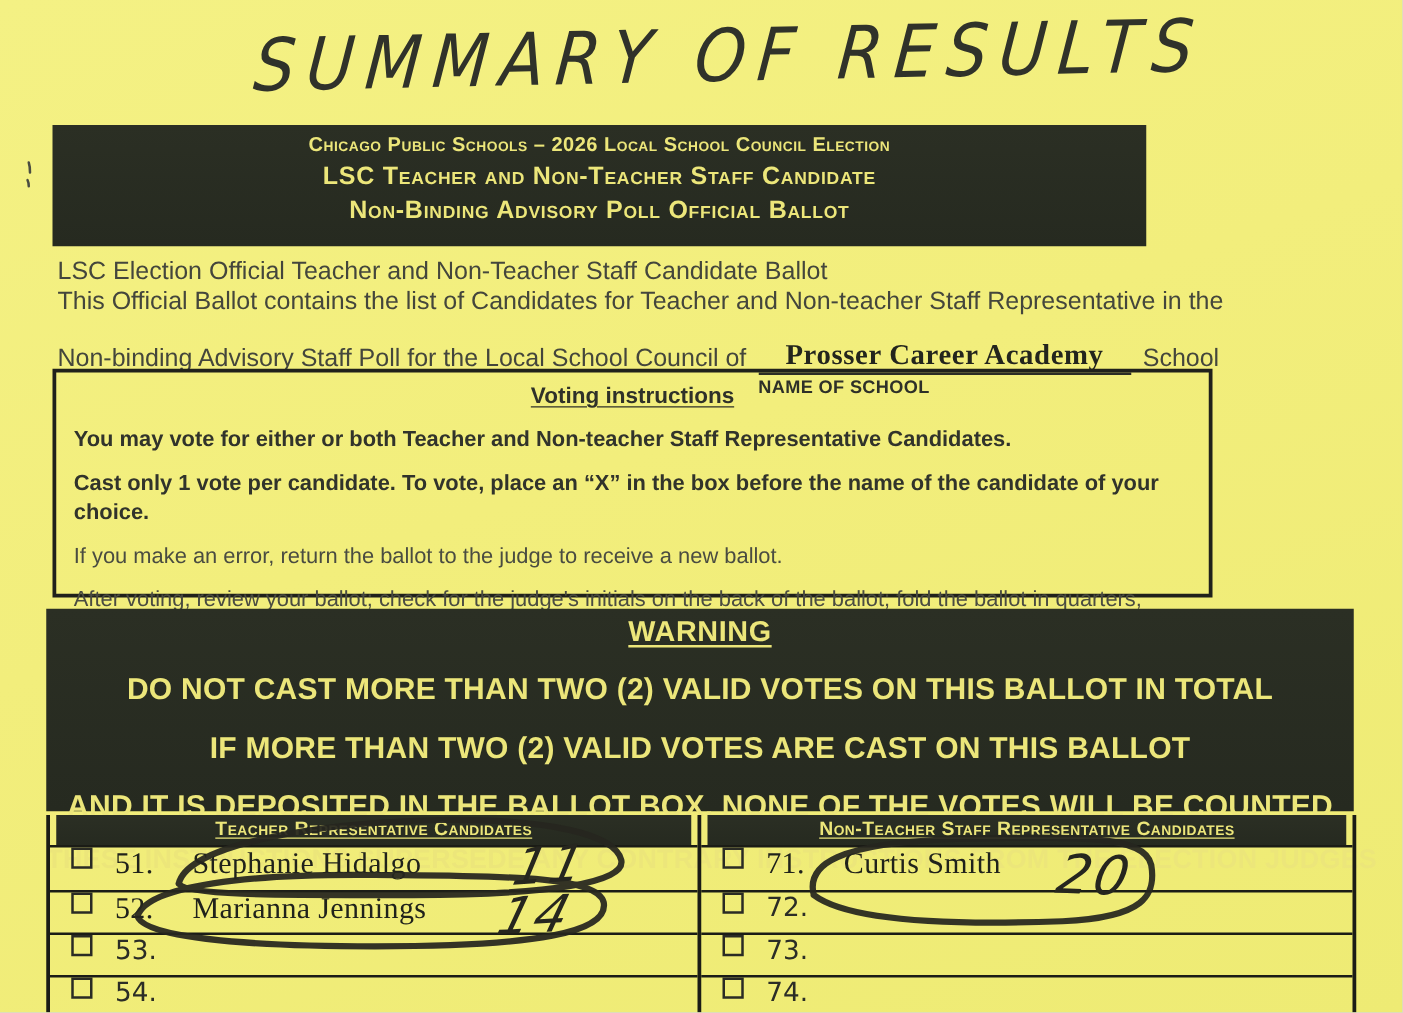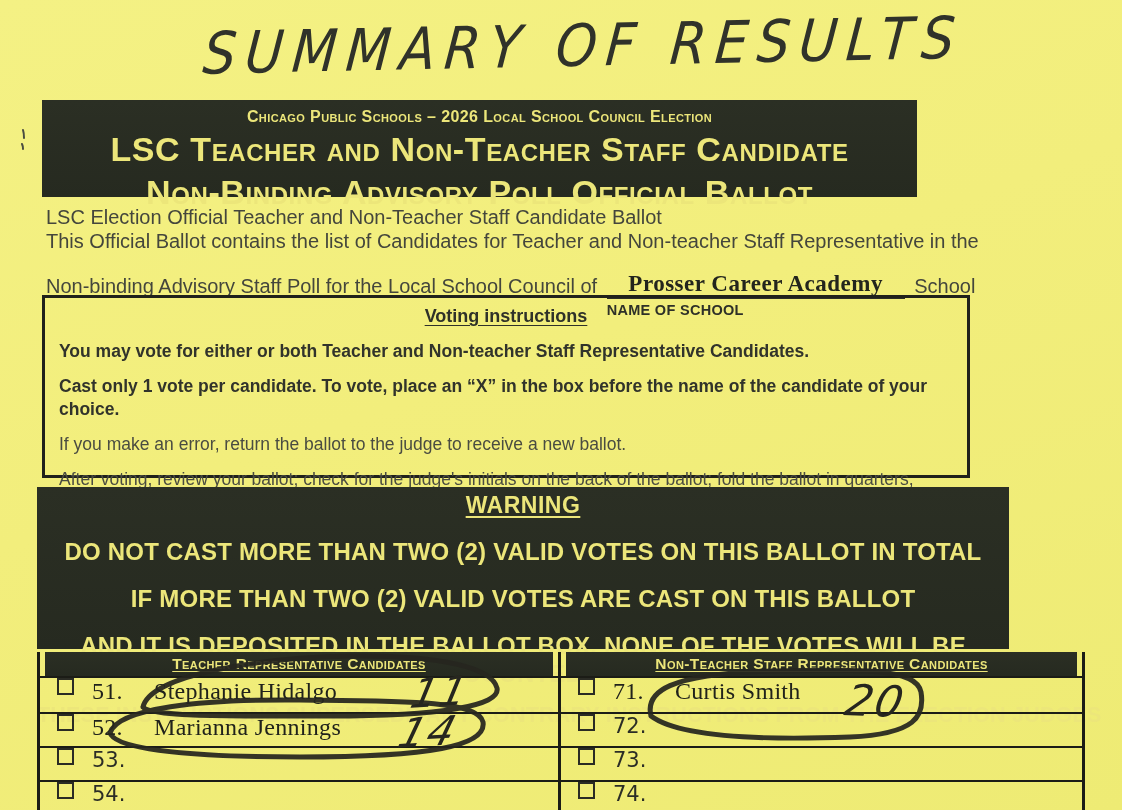--- a/index.html
+++ b/index.html
@@ -21,21 +21,21 @@
   
   .header-box{
     position:absolute;left:42px;top:100px;width:875px;height:97px;
     background:linear-gradient(180deg,#2b2f24,#262a20);
     text-align:center;color:#ece67a;box-sizing:border-box;padding-top:8px;
   }
   .header-box .h-line1{
     font-size:16px;font-weight:bold;font-variant:small-caps;letter-spacing:.4px;
   }
   .header-box .h-line2,.header-box .h-line3{
-    font-size:34px;font-weight:bold;font-variant:small-caps;letter-spacing:.6px;
+    font-size:20px;font-weight:bold;font-variant:small-caps;letter-spacing:.6px;
     margin-top:4px;
   }
   
   .intro{position:absolute;left:46px;top:206px;width:1040px;font-size:20px;line-height:23.5px;color:#44463c;}
   .intro .i-line3{margin-top:19px;white-space:nowrap;}
   .school-blank{
     display:inline-block;position:relative;width:298px;text-align:center;
     border-bottom:2.5px solid #2c2d26;margin:0 4px;vertical-align:bottom;
   }
   .school-name{
@@ -53,21 +53,21 @@
     font-size:17.5px;line-height:23px;color:#4a4c41;
   }
   .vi-heading{
     text-align:center;font-weight:bold;font-size:18px;color:#2f3129;
     text-decoration:underline;text-underline-offset:3px;
   }
   .vi-p{margin-top:12px;}
   .vi-bold{font-weight:bold;color:#31332b;}
   
   .warning-box{
-    position:absolute;left:37px;top:487px;width:972px;height:162px;
+    position:absolute;left:37px;top:487px;width:1046px;height:162px;
     background:linear-gradient(180deg,#2b2f24,#262a20);
     text-align:center;color:#ece67a;box-sizing:border-box;padding-top:5px;
   }
   .w-heading{
     font-size:23px;font-weight:bold;text-decoration:underline;text-underline-offset:3px;
     letter-spacing:.5px;
   }
   .w-line{font-size:24px;font-weight:bold;margin-top:19px;letter-spacing:.2px;}
   .w-supersede{font-size:21.5px;font-weight:bold;margin-top:15px;letter-spacing:.2px;white-space:nowrap;}
   

